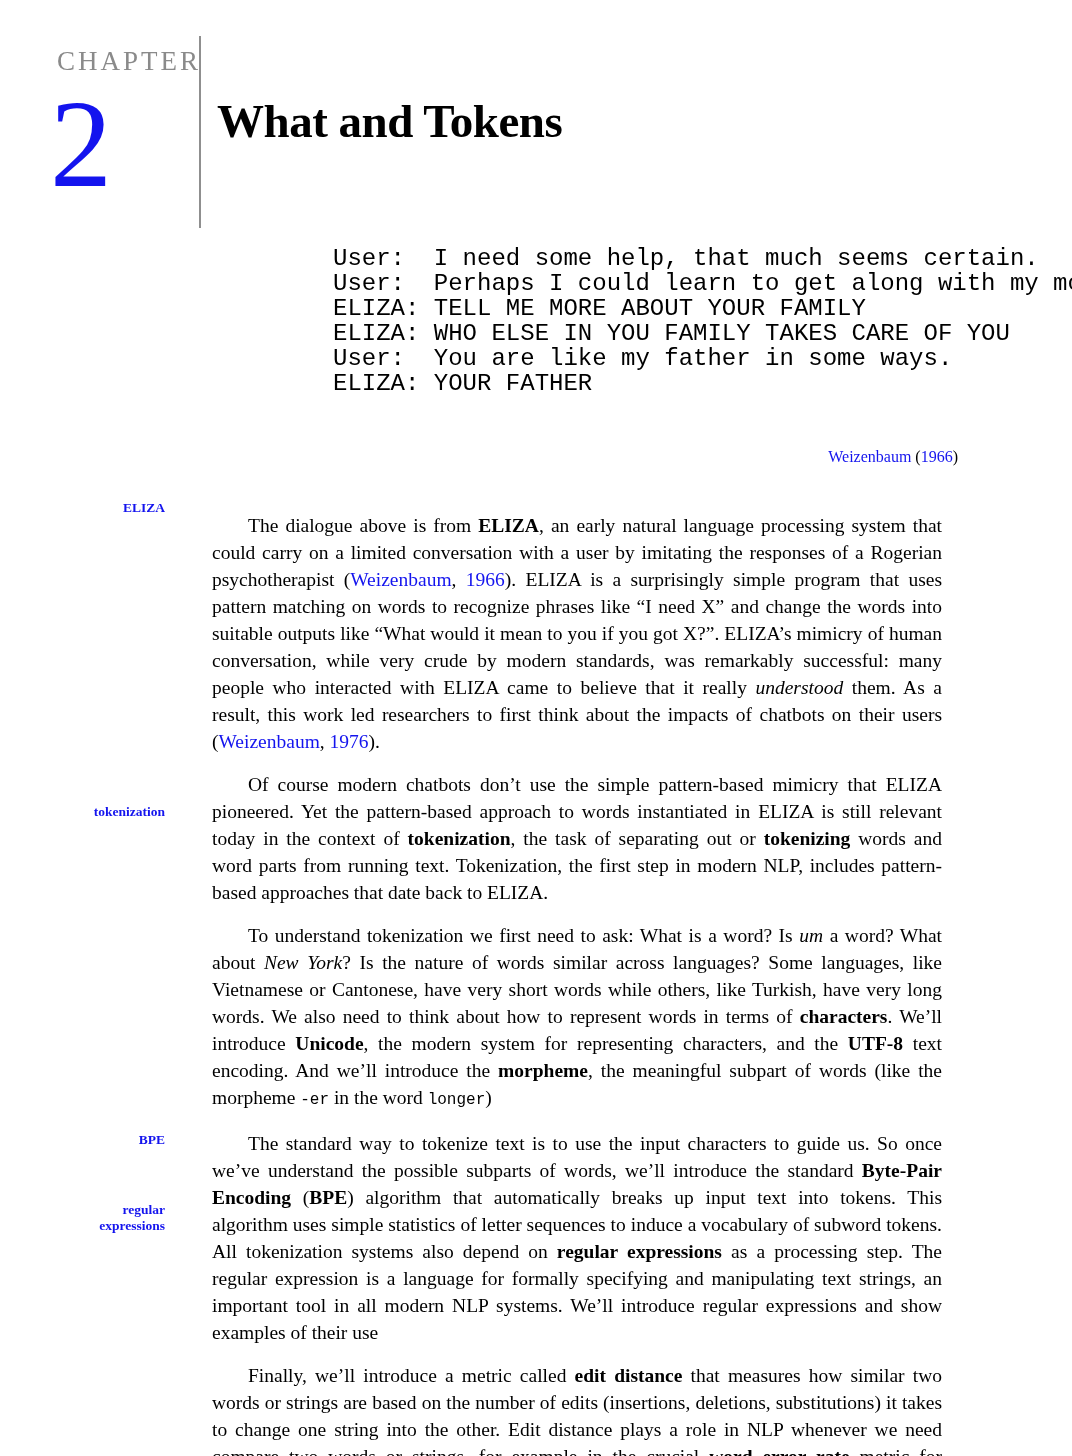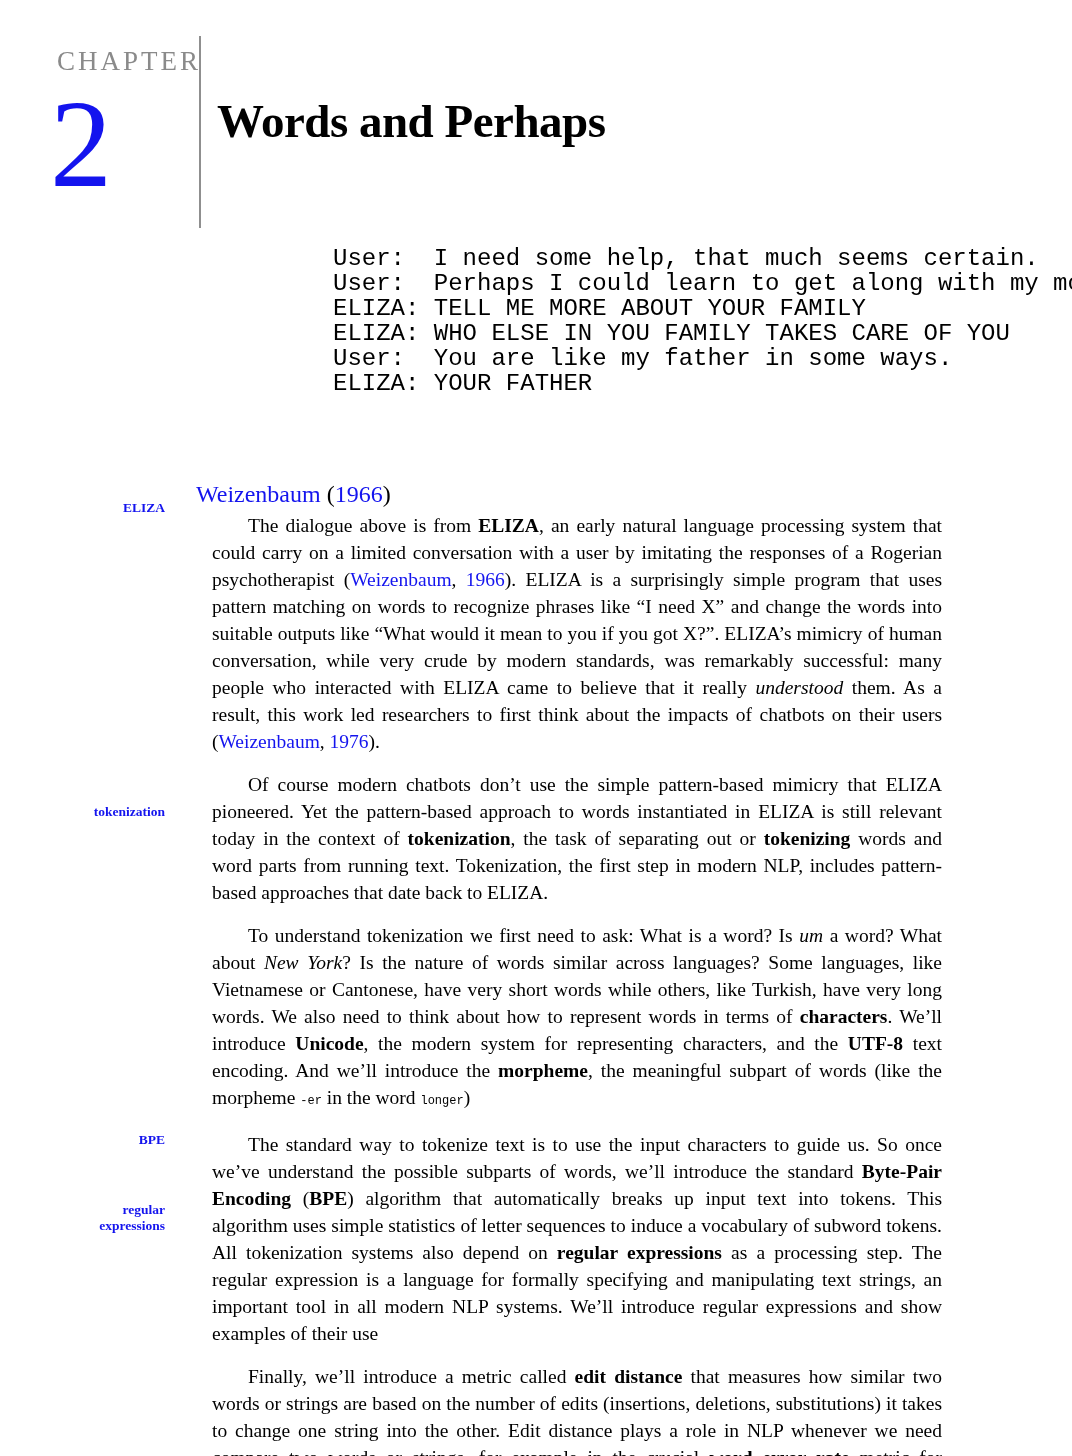--- a/index.html
+++ b/index.html
@@ -56,41 +56,41 @@
     top: 246px;
     font-family: "Liberation Mono", monospace;
     font-size: 24px;
     line-height: 25px;
   }
   .dialogue-line { white-space: pre; }
 
   .attribution {
     position: absolute;
     left: 196px;
-    top: 481px;
+    top: 448px;
     width: 762px;
-    text-align: left;
-    font-size: 24px;
+    text-align: right;
+    font-size: 16px;
   }
 
   
   .body-text {
     position: absolute;
     left: 196px;
     top: 496px;
     width: 762px;
     font-size: 19.5px;
     line-height: 27px;
     text-align: justify;
   }
   .body-par { margin: 16px; text-indent: 36px; }
 
   .seg-b { font-weight: bold; }
   .seg-i { font-style: italic; }
-  .seg-m { font-family: "Liberation Mono", monospace; font-size: 12px; }
+  .seg-m { font-family: "Liberation Mono", monospace; font-size: 16px; }
   .seg-a { color: #1414ee; }
 
   
   .margin-label {
     position: absolute;
     left: 20px;
     width: 145px;
     text-align: right;
     color: #1414ee;
     font-weight: bold;
@@ -100,21 +100,21 @@
   }
 </style>
 </head>
 <body>
 
 <div class="page">
 
   <div class="chapter-label">CHAPTER</div>
   <div class="chapter-number">2</div>
   <div class="header-rule"></div>
-  <h1 class="page-title" style="margin:0; font-size:47px;">Words and Perhaps</h1>
+  <h1 class="page-title" style="margin:0; font-size:47px;">What and Tokens</h1>
 
   <div class="dialogue">
       <div class="dialogue-line">User:  I need some help, that much seems certain.</div>
       <div class="dialogue-line">User:  Perhaps I could learn to get along with my mother.</div>
       <div class="dialogue-line">ELIZA: TELL ME MORE ABOUT YOUR FAMILY</div>
       <div class="dialogue-line">ELIZA: WHO ELSE IN YOU FAMILY TAKES CARE OF YOU</div>
       <div class="dialogue-line">User:  You are like my father in some ways.</div>
       <div class="dialogue-line">ELIZA: YOUR FATHER</div>
     </div>
 

